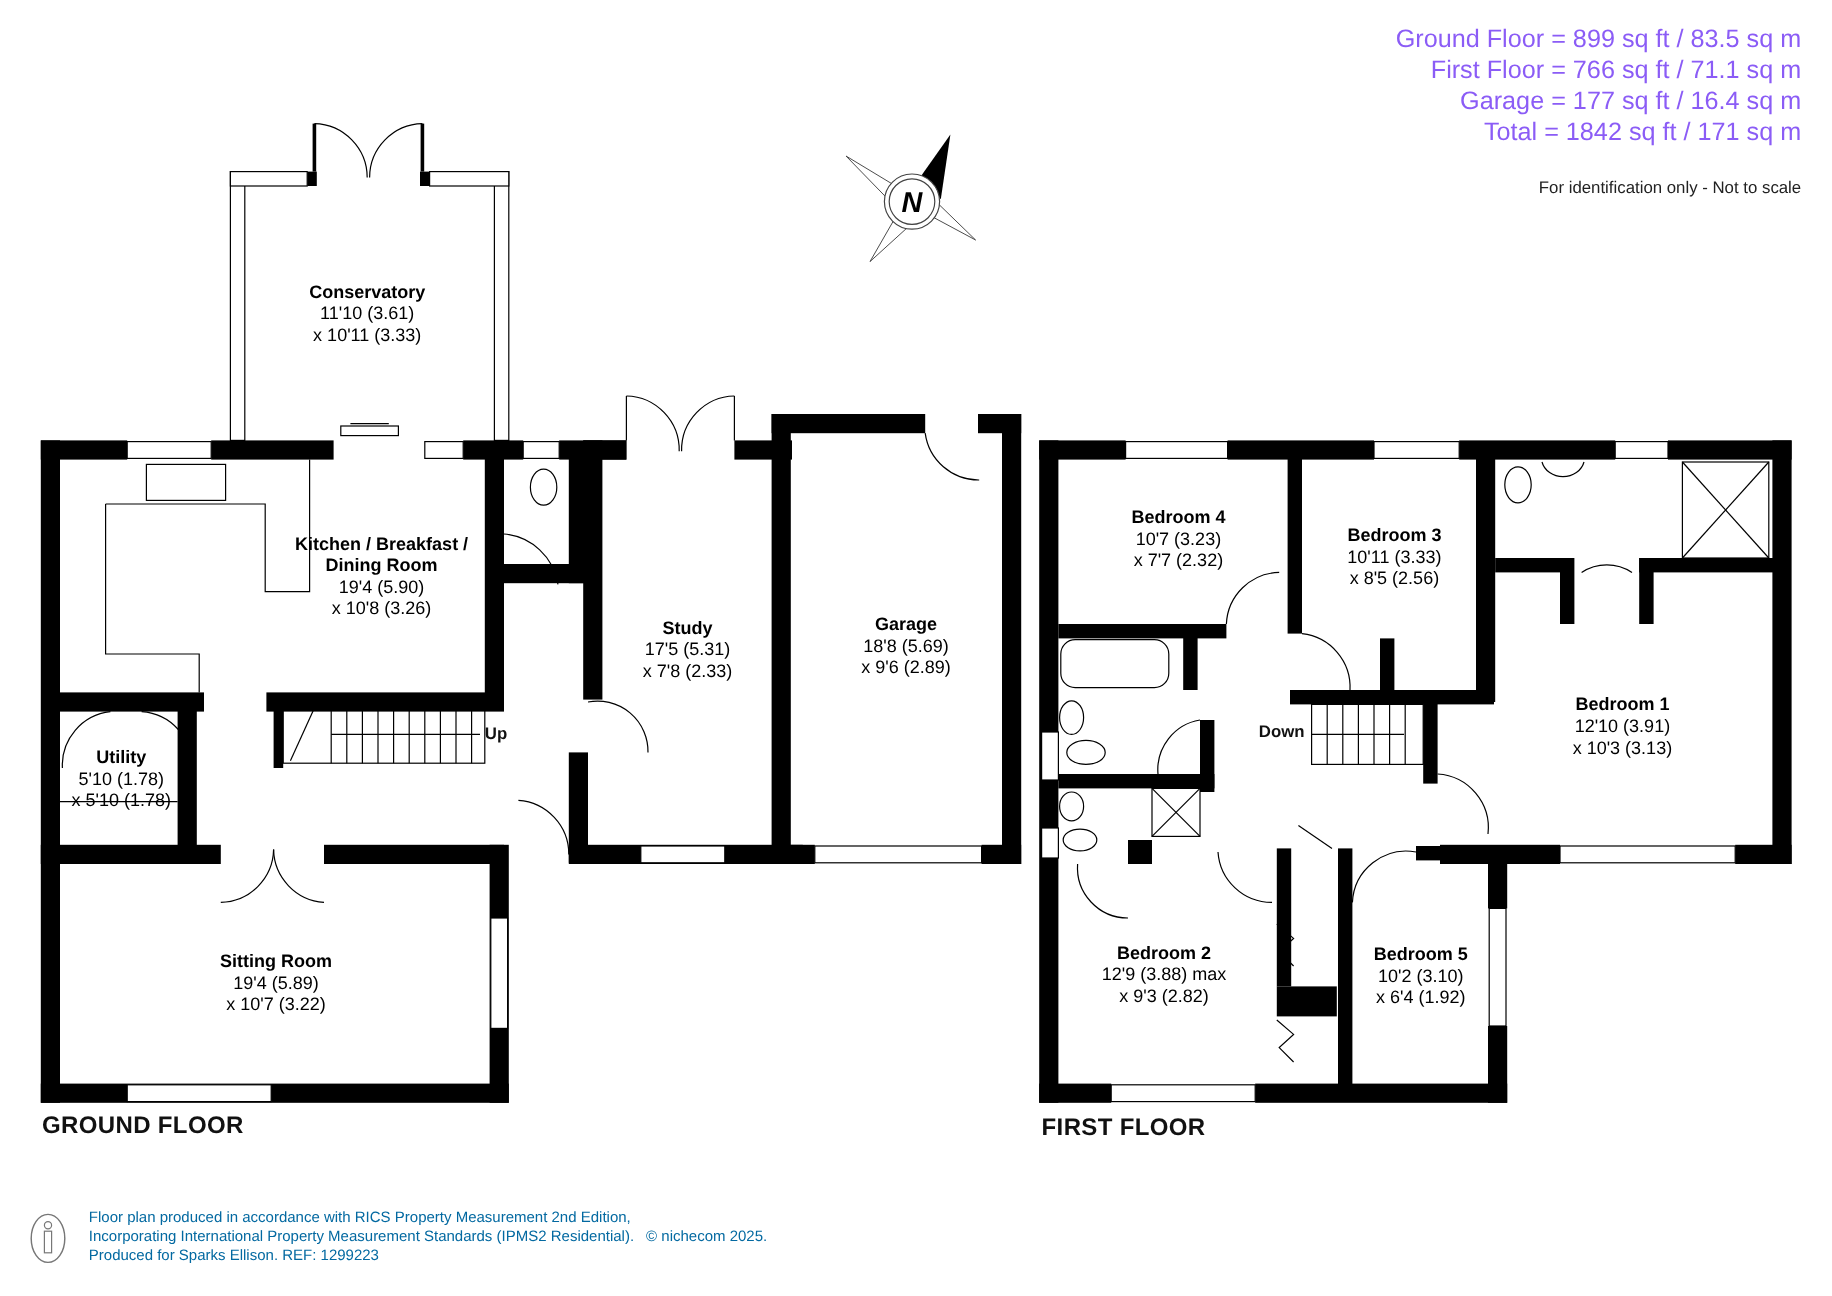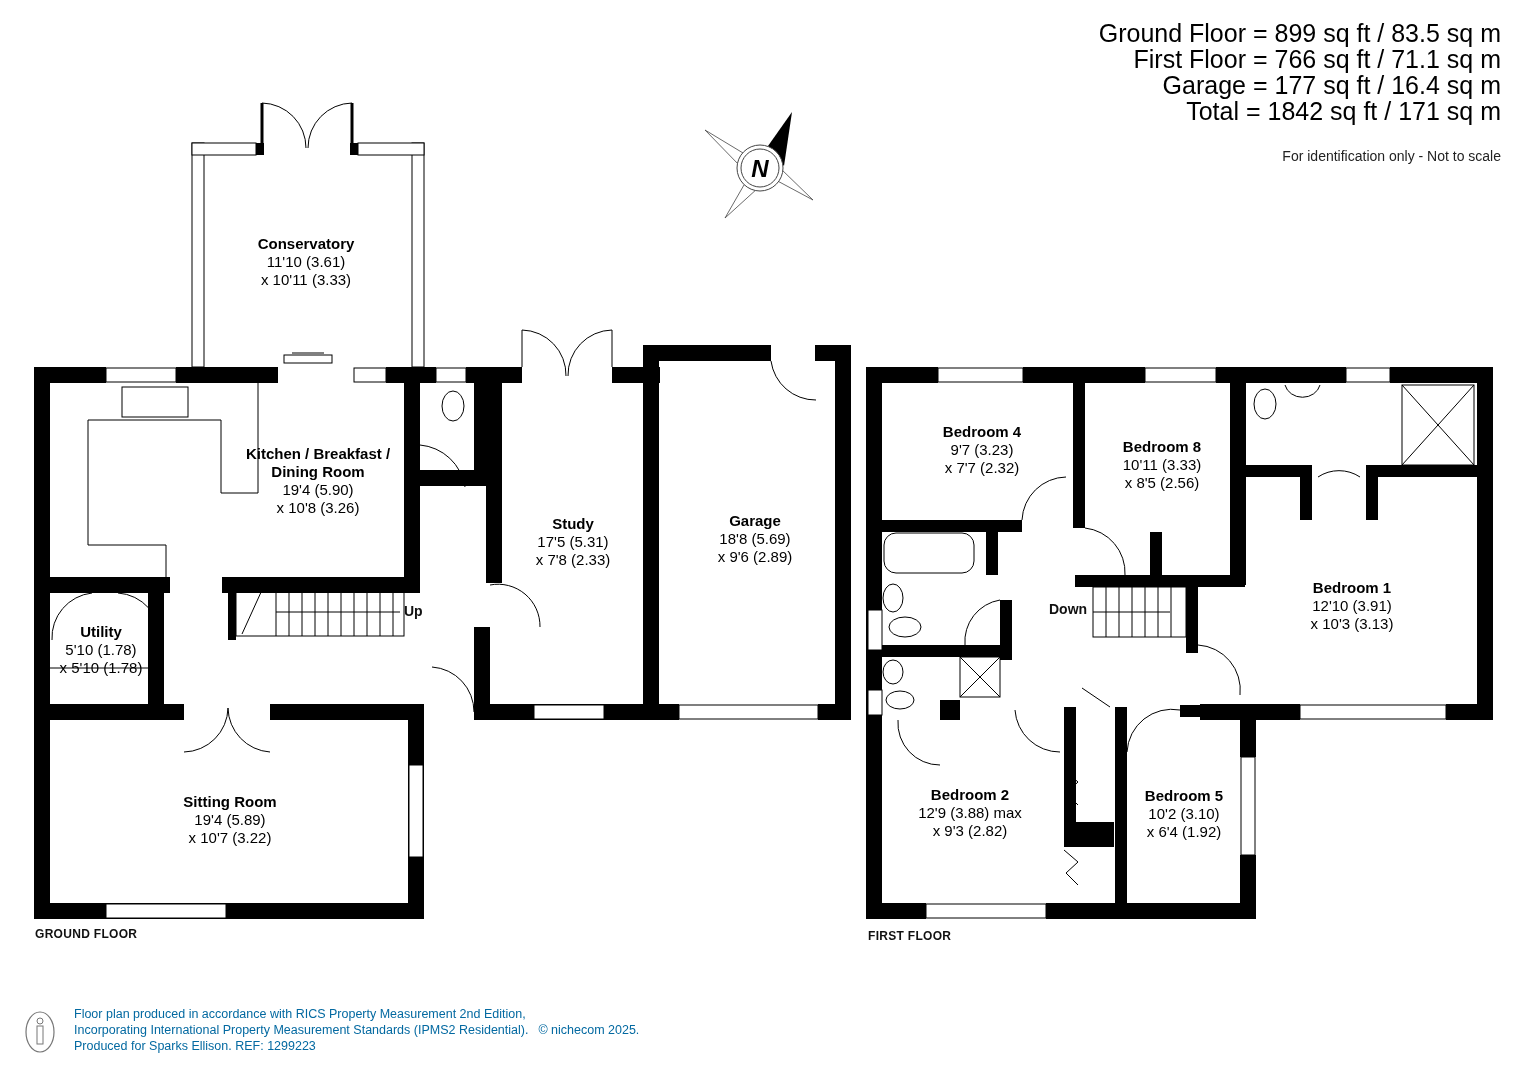--- a/index.html
+++ b/index.html
@@ -1,23 +1,23 @@
 <!DOCTYPE html>
 <html><head>
 <meta charset="utf-8">
 <style>
   html, body { margin:0; padding:0; background:#ffffff; }
   body { width:1527px; height:1080px; position:relative; overflow:hidden; font-family:"Liberation Sans", sans-serif; color:#111; }
   svg.plan { position:absolute; left:0; top:0; }
   .areas { position:absolute; right:26px; top:20px; text-align:right; }
-  .areas .row { font-size:25px; line-height:26px; color:#000000; }
+  .areas .row { font-size:21px; line-height:26px; color:#8b5cf6; }
   .areas .note { font-size:14px; margin-top:24px; color:#222; }
   .room { position:absolute; text-align:center; font-size:15px; line-height:18px; color:#000000; transform:translateX(-50%); white-space:nowrap; }
   .room .name { font-weight:bold; }
-  .floor-label { position:absolute; font-weight:bold; font-size:12px; letter-spacing:0.3px; }
+  .floor-label { position:absolute; font-weight:bold; font-size:20px; letter-spacing:0.3px; }
   .stair-label { position:absolute; font-weight:bold; font-size:14px; }
   .footer { position:absolute; left:74px; top:1006px; font-size:12.5px; line-height:16px; color:#0369a1; }
   .footer .copy { margin-left:10px; }
   .footer-icon { position:absolute; left:24px; top:1010px; }
 </style>
 </head>
 <body>
 
 <svg class="plan" width="1527" height="1080" viewBox="0 0 1527 1080">
   <g fill="#000" stroke="none">
@@ -244,25 +244,25 @@
 <div class="room" style="left:755px;top:512px">
   <div class="name">Garage</div>
   <div>18'8 (5.69)</div>
   <div>x 9'6 (2.89)</div>
 </div>
 <div class="stair-label" style="left:404px;top:603px">Up</div>
 <div class="floor-label" style="left:35px;top:927px">GROUND FLOOR</div>
 
 <div class="room" style="left:982px;top:423px">
   <div class="name">Bedroom 4</div>
-  <div>9'7 (3.23)</div>
+  <div>10'7 (3.23)</div>
   <div>x 7'7 (2.32)</div>
 </div>
 <div class="room" style="left:1162px;top:438px">
-  <div class="name">Bedroom 8</div>
+  <div class="name">Bedroom 3</div>
   <div>10'11 (3.33)</div>
   <div>x 8'5 (2.56)</div>
 </div>
 <div class="room" style="left:1352px;top:579px">
   <div class="name">Bedroom 1</div>
   <div>12'10 (3.91)</div>
   <div>x 10'3 (3.13)</div>
 </div>
 <div class="room" style="left:970px;top:786px">
   <div class="name">Bedroom 2</div>

